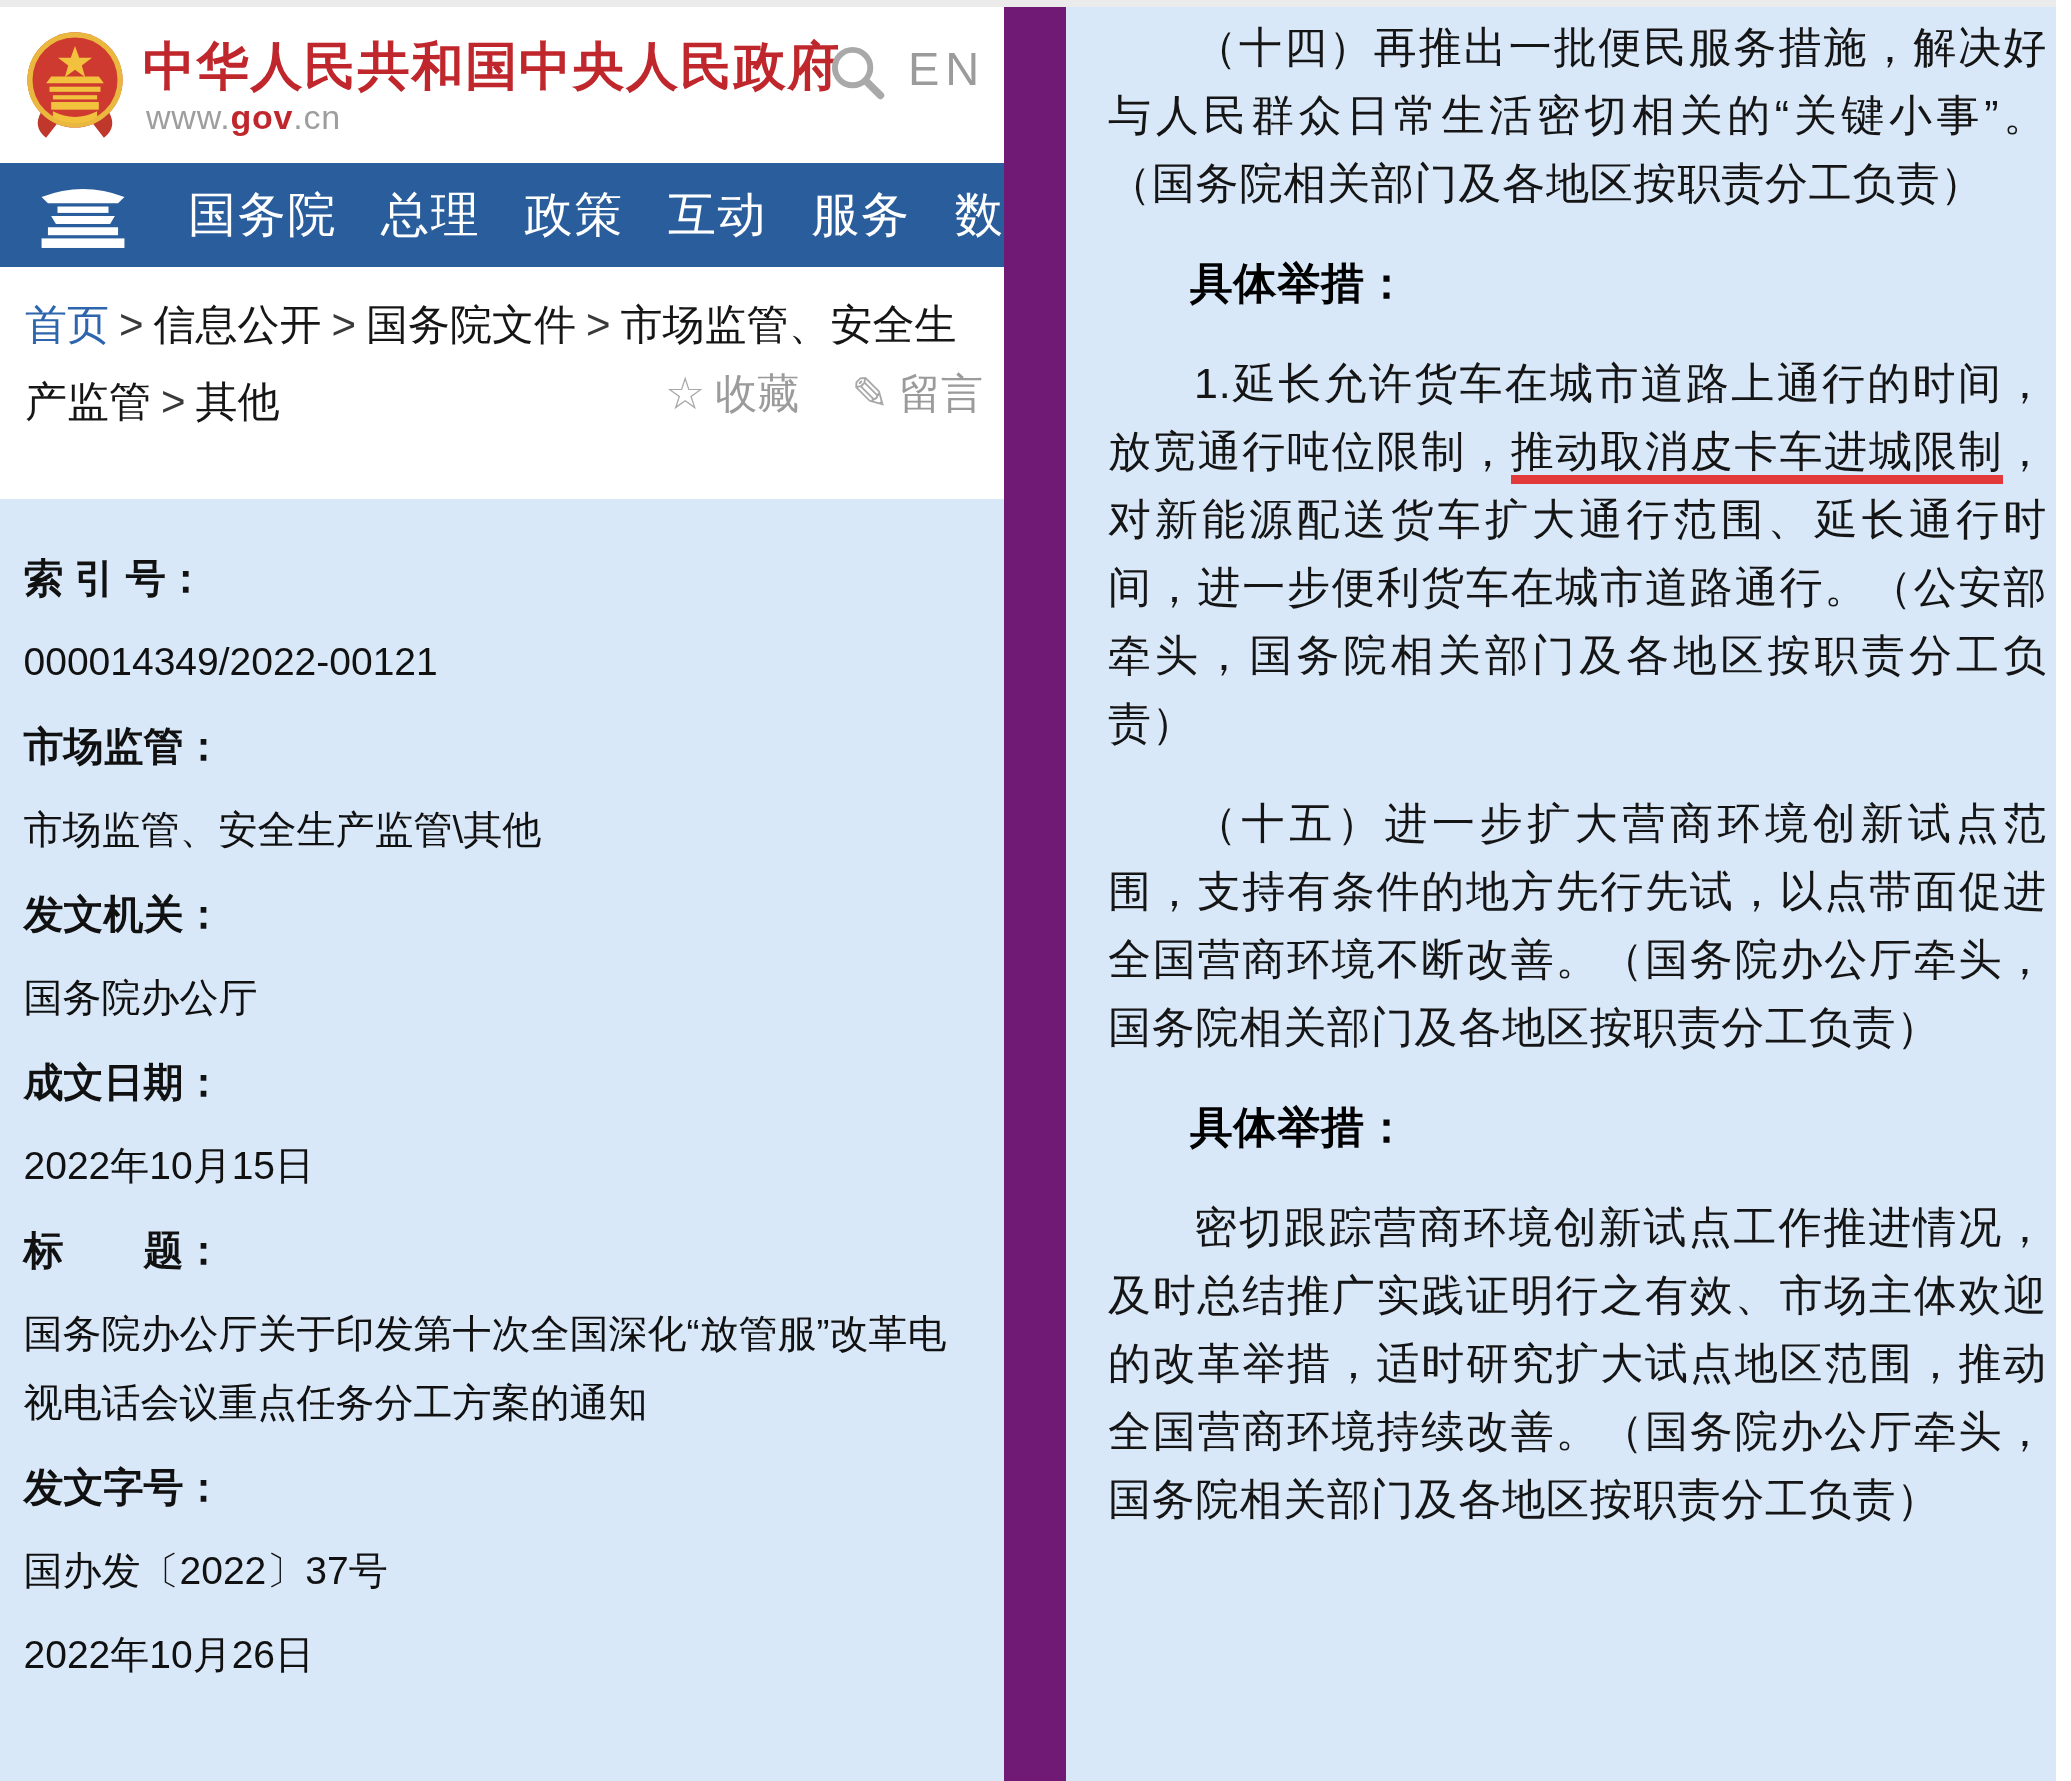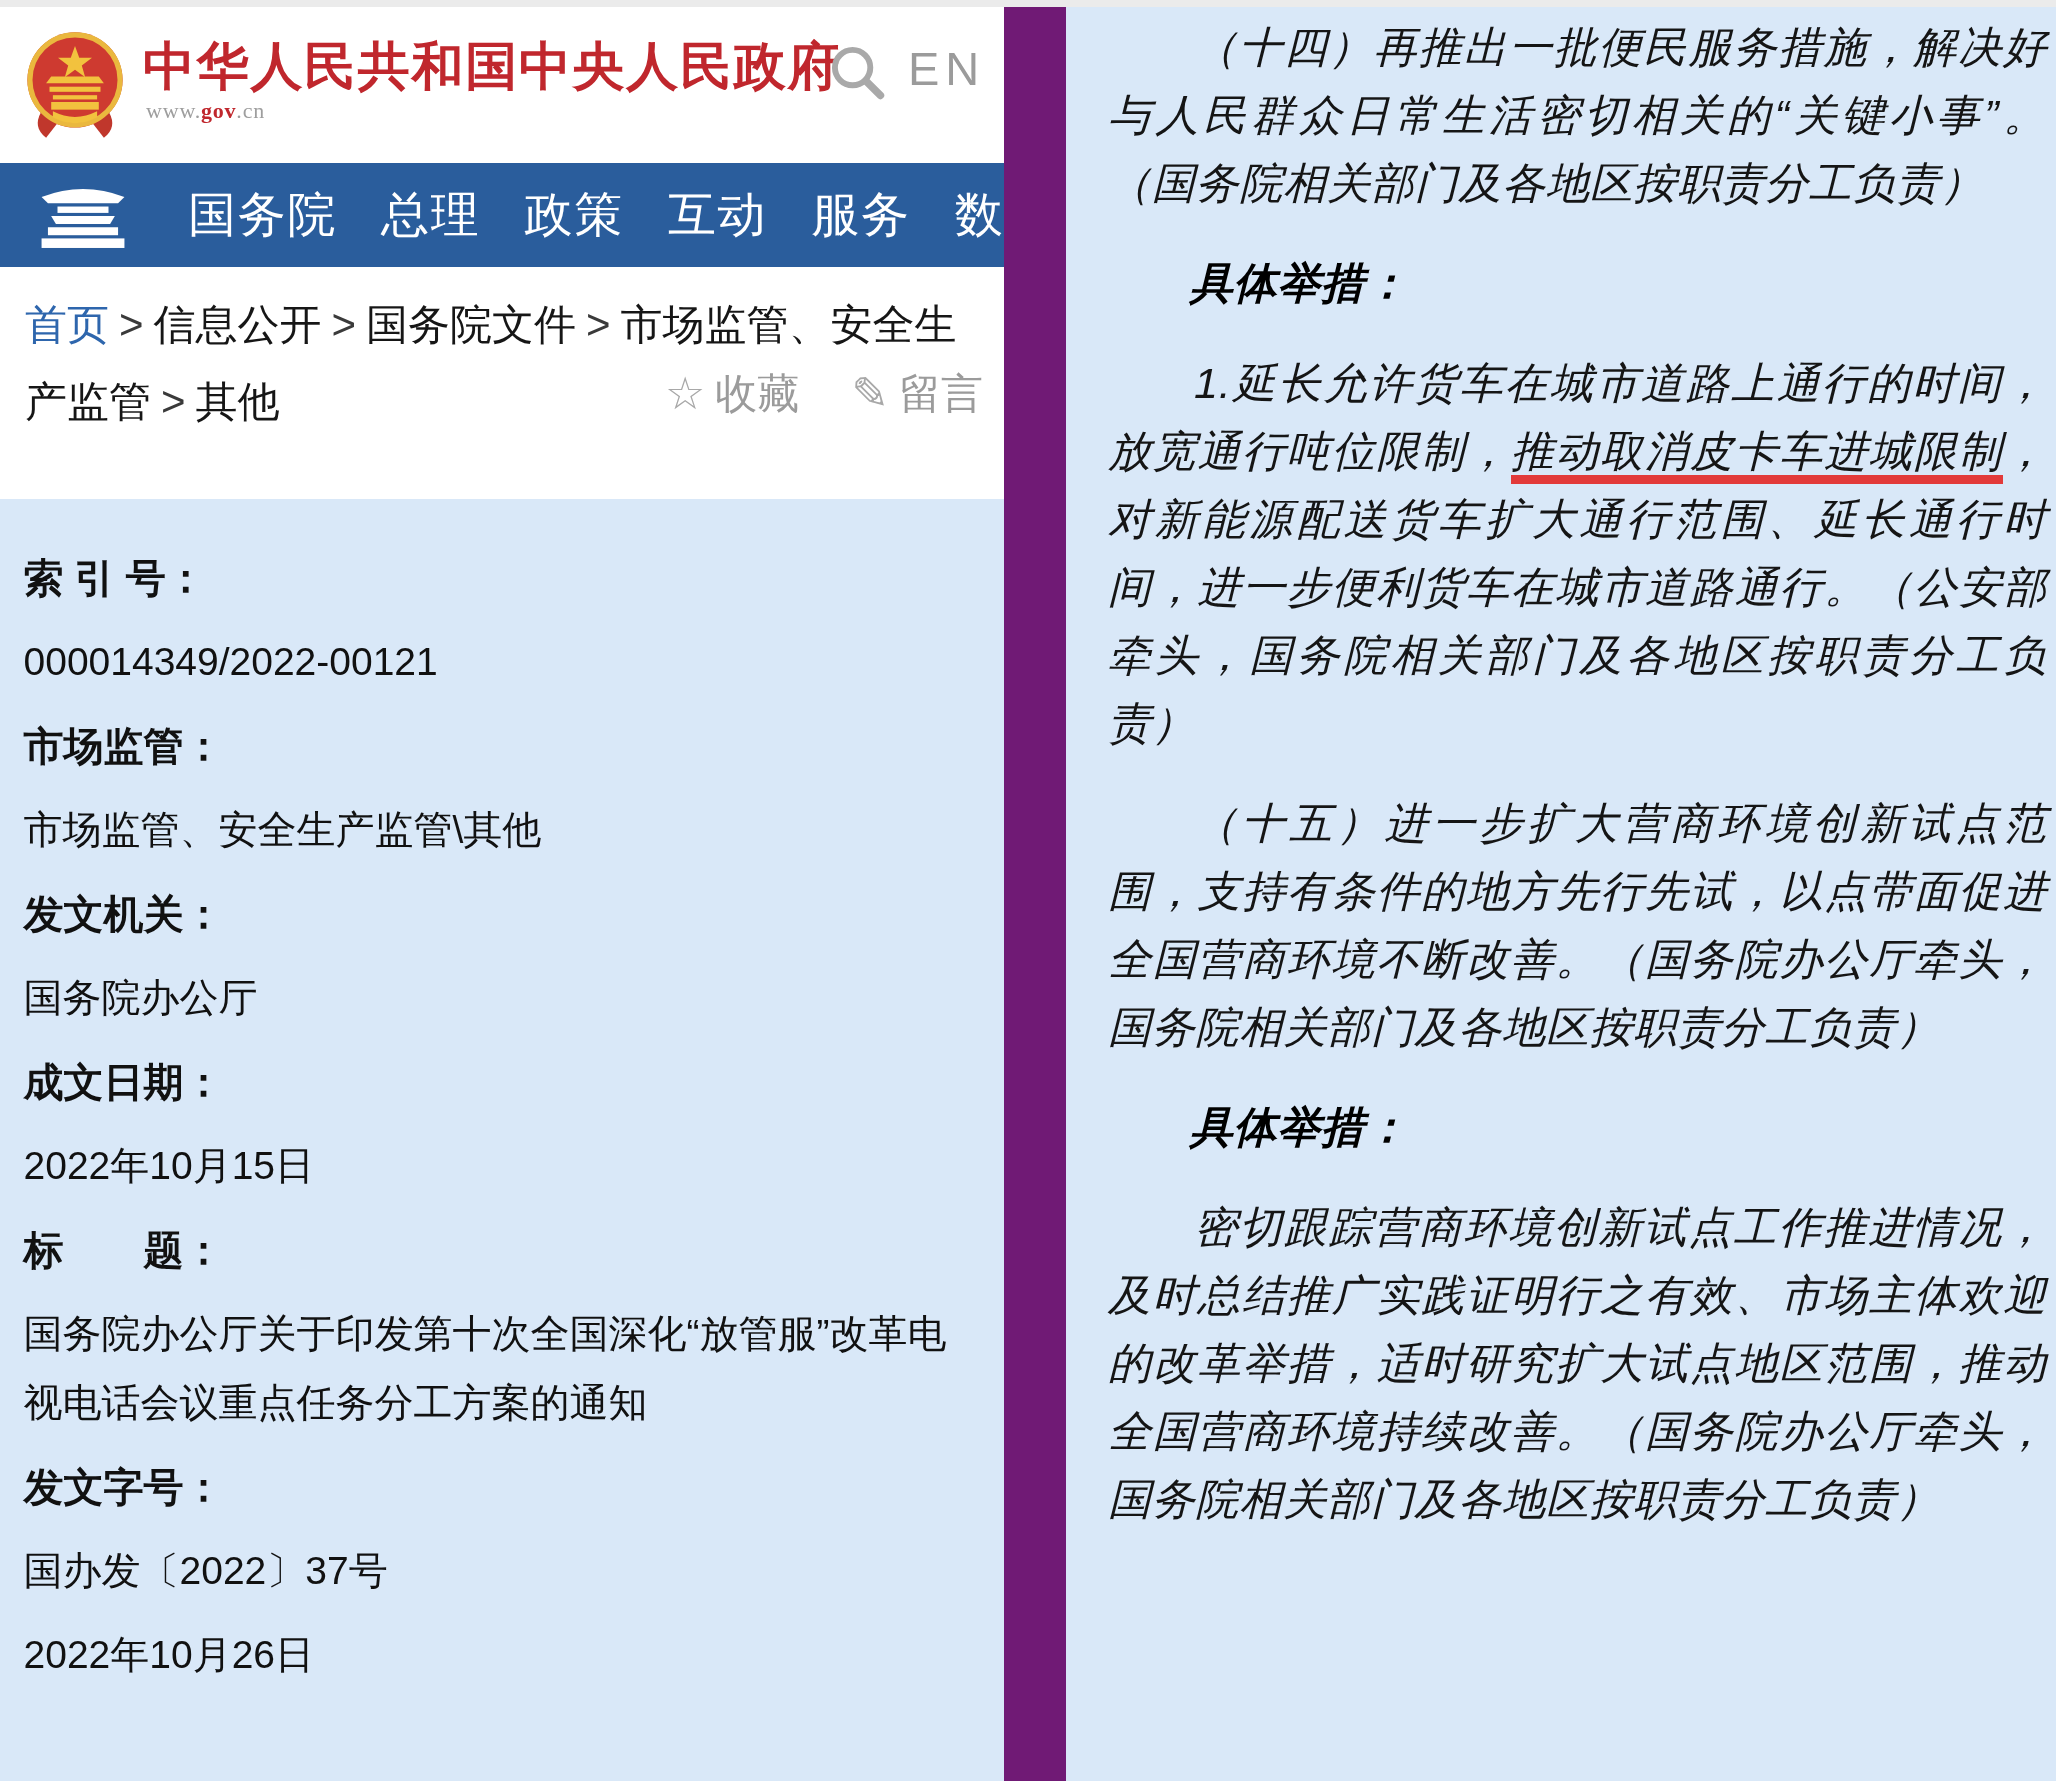--- a/index.html
+++ b/index.html
@@ -8,21 +8,21 @@
   }
   html,body{margin:0;padding:0;}
   body{width:2072px;height:1781px;font-family:"Liberation Sans","DejaVu Sans",sans-serif;background:#fff;}
   .page{position:relative;width:2056px;height:1781px;overflow:hidden;background:#701a75;}
   .topline{position:absolute;left:0;top:0;width:100%;height:6.7px;background:#ebebeb;}
 
   
   .left-panel{position:absolute;left:0;top:6.7px;width:1004px;height:1775px;background:#fff;overflow:hidden;}
   .emblem{position:absolute;left:23.5px;top:20px;width:102px;height:116px;}
   .site-title{position:absolute;left:143px;top:25px;font-size:52px;font-weight:700;color:var(--brand-red);letter-spacing:1.7px;white-space:nowrap;}
-  .site-url{position:absolute;left:146px;top:91px;font-size:22px;color:#9e9e9e;letter-spacing:0.8px;font-family:Liberation Serif, serif;}
+  .site-url{position:absolute;left:146px;top:91px;font-size:34px;color:#9e9e9e;letter-spacing:0.8px;}
   .site-url .gov{color:var(--brand-red);font-weight:600;}
   .search-ic{position:absolute;left:829px;top:37px;}
   .en-label{position:absolute;left:908px;top:34px;font-size:47px;color:var(--gray);letter-spacing:5.9px;}
 
   .navbar{position:absolute;left:0;top:156px;width:1004px;height:104px;background:var(--nav-blue);
           display:flex;align-items:center;padding-left:32px;box-sizing:border-box;overflow:hidden;white-space:nowrap;}
   .nav-ic{flex:0 0 auto;width:102px;height:67px;}
   .nav-item{margin-left:44px;font-size:48px;color:#fff;font-weight:500;letter-spacing:1.7px;}
   .nav-item:first-of-type{margin-left:54px;}
   .nav-item .faded{opacity:.55;}
@@ -35,21 +35,21 @@
   .bc-actions .ic{font-size:45px;color:#a8a8a8;font-family:"DejaVu Sans",sans-serif;}
 
   .meta-box{position:absolute;left:0;top:492px;width:1004px;height:1299px;background:var(--panel-blue);
             padding:37px 23.5px 0 23.5px;box-sizing:border-box;overflow:hidden;}
   .meta-label{font-size:40px;font-weight:700;color:#111;line-height:84px;}
   .meta-value{font-size:39px;color:#111;line-height:84px;}
   .meta-value.wrap{line-height:69px;padding:7.6px 0;}
 
   
   .right-panel{position:absolute;left:1066px;top:6.7px;width:1006px;height:1775px;background:var(--panel-blue);
-               padding:6.7px 25px 0 42px;box-sizing:border-box;overflow:hidden;font-style:italic;}
+               padding:6.7px 25px 0 42px;box-sizing:border-box;overflow:hidden;}
   .article p{margin:0 0 32px 0;font-size:43px;line-height:68px;color:#151515;text-indent:2em;
              text-align:justify;letter-spacing:0.8px;}
   .article p.subhead{font-weight:700;text-indent:1.9em;color:#000;}
   .redline{background:linear-gradient(var(--underline-red),var(--underline-red)) left 100% / 100% 9.2px no-repeat;
            padding-bottom:8.4px;}
 </style>
 </head>
 <body>
 
 <div class="page">

